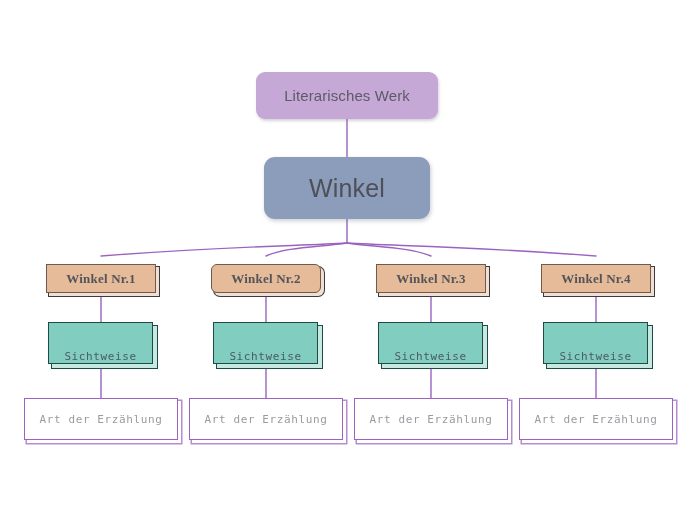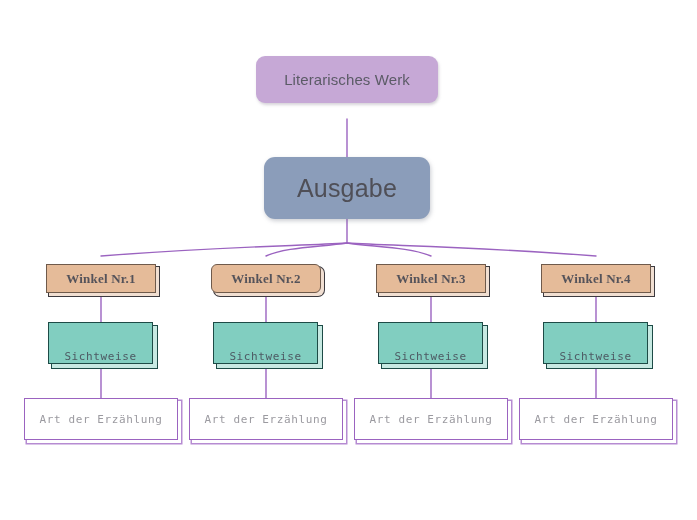--- a/index.html
+++ b/index.html
@@ -33,21 +33,21 @@
     display: flex;
     align-items: center;
     justify-content: center;
     text-align: center;
     white-space: nowrap;
   }
 
   
   .n-root {
     left: 256px;
-    top: 56px;
+    top: 72px;
     width: 182px;
     height: 47px;
     background: #c6a8d6;
     border-radius: 9px;
     color: #5b5b66;
     font-size: 15px;
     font-weight: 400;
     letter-spacing: .1px;
     box-shadow: 1px 2px 3px rgba(120,110,130,.30);
   }
@@ -151,21 +151,21 @@
       <path d="M431,364 L431,398"></path>
       <path d="M596,364 L596,398"></path>
     </g>
   </svg>
 
   <div class="node n-root">
     <span>Literarisches Werk</span>
   </div>
 
   <div class="node n-ausgabe">
-    <span>Ausgabe</span>
+    <span>Winkel</span>
   </div>
 
   <div class="node n-winkel c0">
     <span>Winkel Nr.1</span>
   </div>
   <div class="node n-winkel c1">
     <span>Winkel Nr.2</span>
   </div>
   <div class="node n-winkel c2">
     <span>Winkel Nr.3</span>

